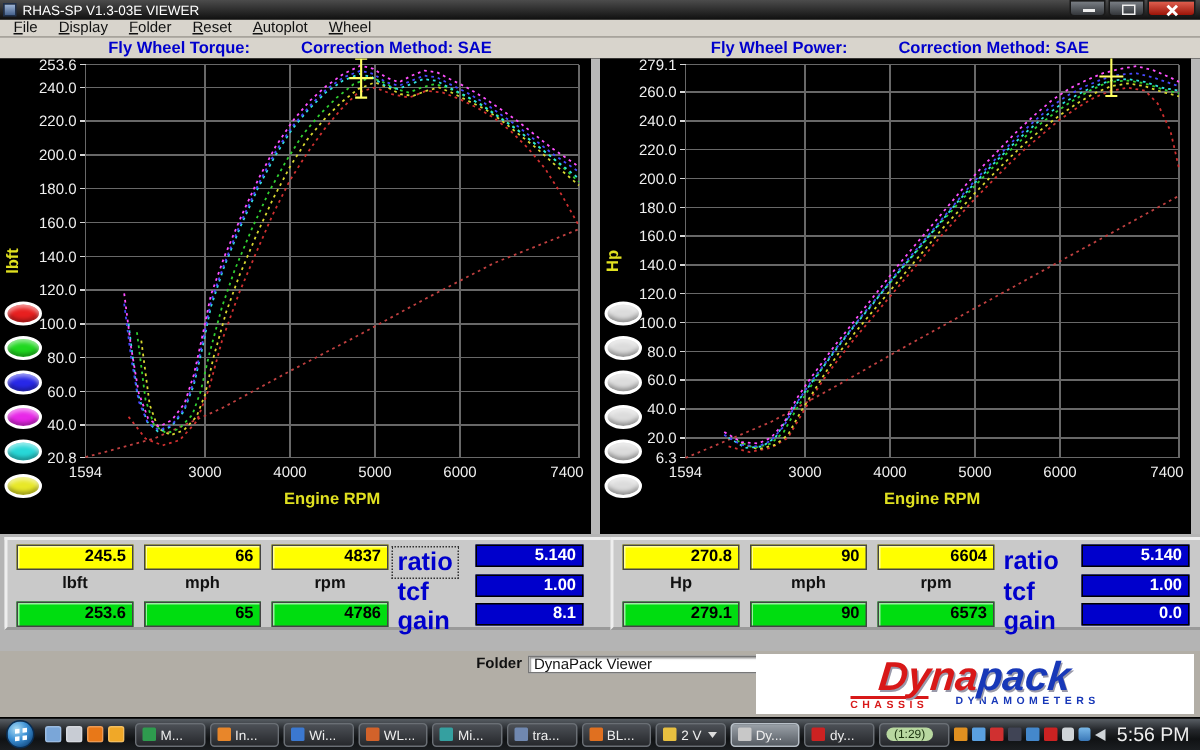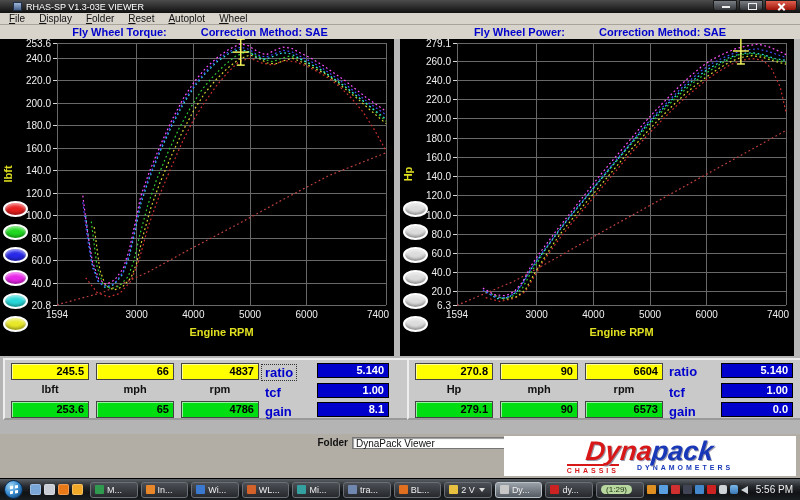--- a/index.html
+++ b/index.html
@@ -2,21 +2,21 @@
 <html><head>
 <meta charset="utf-8">
 <style>
   html,body{margin:0;padding:0;background:#222;}
   *{box-sizing:border-box;}
   .window{width:800px;height:500px;position:relative;overflow:hidden;background:#000;
     font-family:"Liberation Sans",sans-serif;}
 
   
   .titlebar{height:13px;display:flex;align-items:center;background:linear-gradient(#4c4c4c,#101010);
-    color:#fff;font-size:9px;padding-left:13px;position:relative;}
+    color:#fff;font-size:9px;padding-left:2px;position:relative;}
   .app-icon{width:9px;height:9px;background:linear-gradient(#9fb6d8,#46628c);border:1px solid #20304a;margin-right:4px;flex:none;}
   .win-controls{position:absolute;right:3px;top:0;display:flex;gap:2px;}
   .wc{width:24px;height:11px;background:linear-gradient(#7a7f85,#33363a);border:1px solid #1a1a1a;
     border-radius:0 0 3px 3px;position:relative;}
   .wc.min::after{content:"";position:absolute;left:8px;bottom:2px;width:8px;height:2px;background:#eee;}
   .wc.max::after{content:"";position:absolute;left:8px;top:2px;width:7px;height:5px;border:1px solid #eee;}
   .wc.close{width:32px;background:linear-gradient(#e06050,#9c1408);}
   .wc.close::before,.wc.close::after{content:"";position:absolute;left:11px;top:5px;width:9px;height:2px;background:#fff;}
   .wc.close::before{transform:rotate(45deg);} .wc.close::after{transform:rotate(-45deg);}
 
@@ -47,21 +47,21 @@
 
   
   .readout-strip{height:78px;background:#b4b4b4;position:relative;}
   .readout-panel{position:absolute;top:2px;width:464px;height:62px;background:#c9c9c9;
     border:2px outset #eee;}
   .rfield{position:absolute;height:17px;width:78px;border:1px solid #444;font-size:11px;font-weight:bold;
     color:#000;text-align:right;padding-right:4px;line-height:15px;box-shadow:inset 1px 1px 0 rgba(255,255,255,.6);}
   .rfield.yellow{background:#ffff00;top:3px;}
   .rfield.green{background:#00dd10;top:41px;}
   .unit-label{position:absolute;top:23px;width:78px;text-align:center;font-size:11px;font-weight:bold;color:#111;}
-  .param-label{position:absolute;left:260px;font-size:13px;font-weight:bold;color:#0000cc;}
+  .param-label{position:absolute;left:260px;font-size:17px;font-weight:bold;color:#0000cc;}
   .param-label.focus{border:1px dotted #333;padding:0 3px;margin-left:-4px;}
   .bfield{position:absolute;left:312px;width:72px;height:15px;background:#0000cc;border:1px solid #000;
     color:#fff;font-size:11px;font-weight:bold;text-align:right;padding-right:4px;line-height:13px;}
 
   
   .info-strip{height:44px;background:#b2aea6;position:relative;}
   .info-form{position:absolute;left:296px;top:3px;}
   .info-row{display:flex;height:12px;margin-bottom:2px;}
   .info-label{width:52px;text-align:right;font-size:10px;font-weight:bold;color:#111;margin-right:4px;}
   .info-field{width:176px;height:12px;background:#fff;border:1px solid #777;font-size:10px;
@@ -92,21 +92,21 @@
   .tb-label{white-space:nowrap;overflow:hidden;}
   .tb-caret{width:0;height:0;border-left:3px solid transparent;border-right:3px solid transparent;
     border-top:4px solid #ddd;flex:none;margin-left:1px;}
   .task-btn.timer .tb-label{background:#b8d8a0;color:#1c3310;border-radius:6px;padding:0 5px;font-size:8px;text-align:center;}
   .tray{margin-left:auto;display:flex;align-items:center;gap:3px;flex:none;}
   .tray-icon{width:9px;height:9px;border-radius:1px;}
   .sys-icon{width:8px;height:9px;background:#cfd4d8;border-radius:2px;}
   .sys-icon.net{background:linear-gradient(#79b8e8,#3a78b8);}
   .sys-icon.vol{width:0;height:0;background:none;border-top:4px solid transparent;border-bottom:4px solid transparent;
     border-right:7px solid #cfd4d8;border-radius:0;}
-  .clock{color:#eee;font-size:10px;margin:0 3px 0 5px;}
+  .clock{color:#eee;font-size:13px;margin:0 3px 0 5px;}
 </style>
 </head>
 <body>
 
 <div class="window">
 
   <div class="titlebar">
     <span class="app-icon"></span>
     <span>RHAS-SP V1.3-03E VIEWER</span>
     <div class="win-controls">

